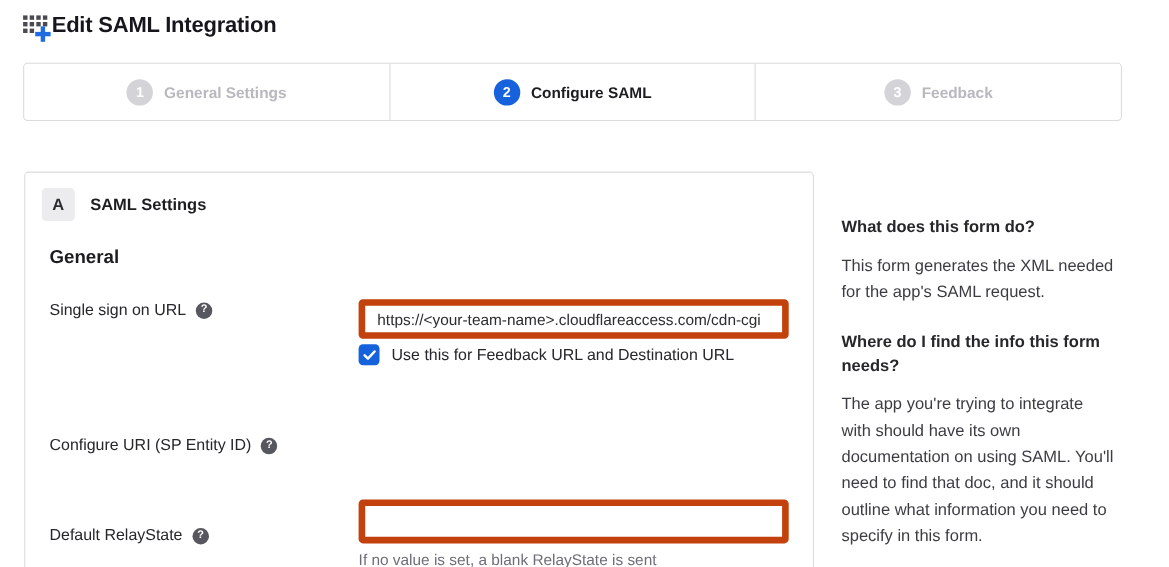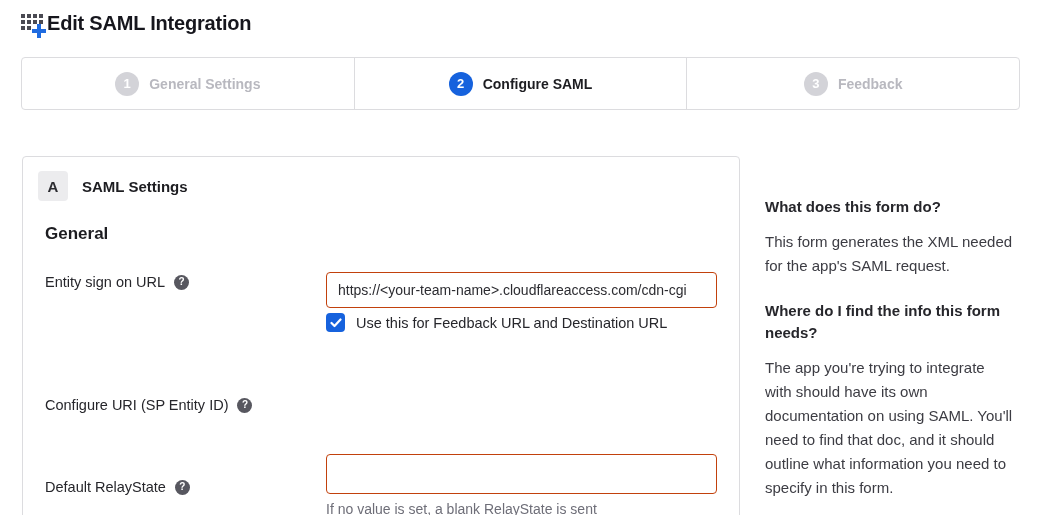--- a/index.html
+++ b/index.html
@@ -54,21 +54,21 @@
 
   .field-label { font-size: 14.5px; color: #26262b; display: inline-flex; align-items: center; gap: 9px; }
   .help-icon {
     width: 15px; height: 15px; border-radius: 50%; background: #57575f;
     display: inline-flex; align-items: center; justify-content: center;
     font-size: 10px; font-weight: bold; color: #ffffff; line-height: 1;
     cursor: pointer;
   }
   .text-input {
     position: absolute; left: 303px; width: 391px; height: 36px;
-    border: 1px solid #c2410c; border-radius: 4px; background: #ffffff;
+    border: 6px solid #c2410c; border-radius: 4px; background: #ffffff;
     font-family: "Liberation Sans", "DejaVu Sans", sans-serif;
     font-size: 14px; color: #2c2c31; padding: 0 11px;
     white-space: nowrap; overflow: hidden; text-overflow: clip;
     outline: none;
   }
   .checkbox-row { position: absolute; left: 303px; display: flex; align-items: center; gap: 11px; cursor: pointer; }
   .checkbox-box {
     width: 19px; height: 19px; border-radius: 4px; flex: none;
     display: flex; align-items: center; justify-content: center;
   }
@@ -127,21 +127,21 @@
 
   <div class="card-section-head">
     <span class="section-badge">A</span>
     <span class="section-title">SAML Settings</span>
   </div>
 
   <div class="group-heading">General</div>
 
   <div class="abs" style="left:22px; top:116px;">
     <span class="field-label">
-      <span>Entity sign on URL</span>
+      <span>Single sign on URL</span>
       <span class="help-icon">?</span>
     </span>
   </div>
   <input class="text-input" style="top: 115px;" type="text" value="https://&lt;your-team-name&gt;.cloudflareaccess.com/cdn-cgi">
 
   <div class="checkbox-row" style="top:156px;">
     <span class="checkbox-box checked">
       <svg width="12" height="10" viewBox="0 0 12 10">
         <polyline points="1.5,5 4.5,8 10.5,1.5" fill="none" stroke="#ffffff" stroke-width="2.2" stroke-linecap="round" stroke-linejoin="round"></polyline>
       </svg>

